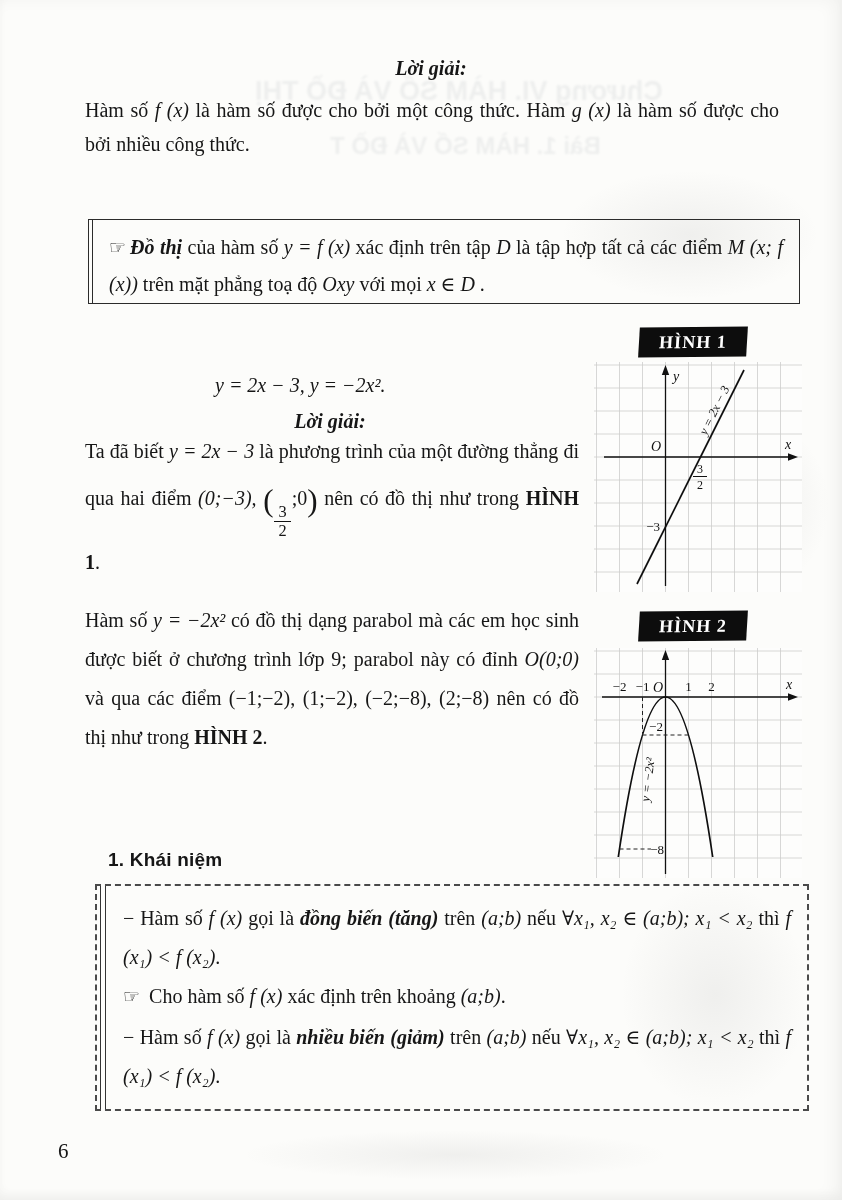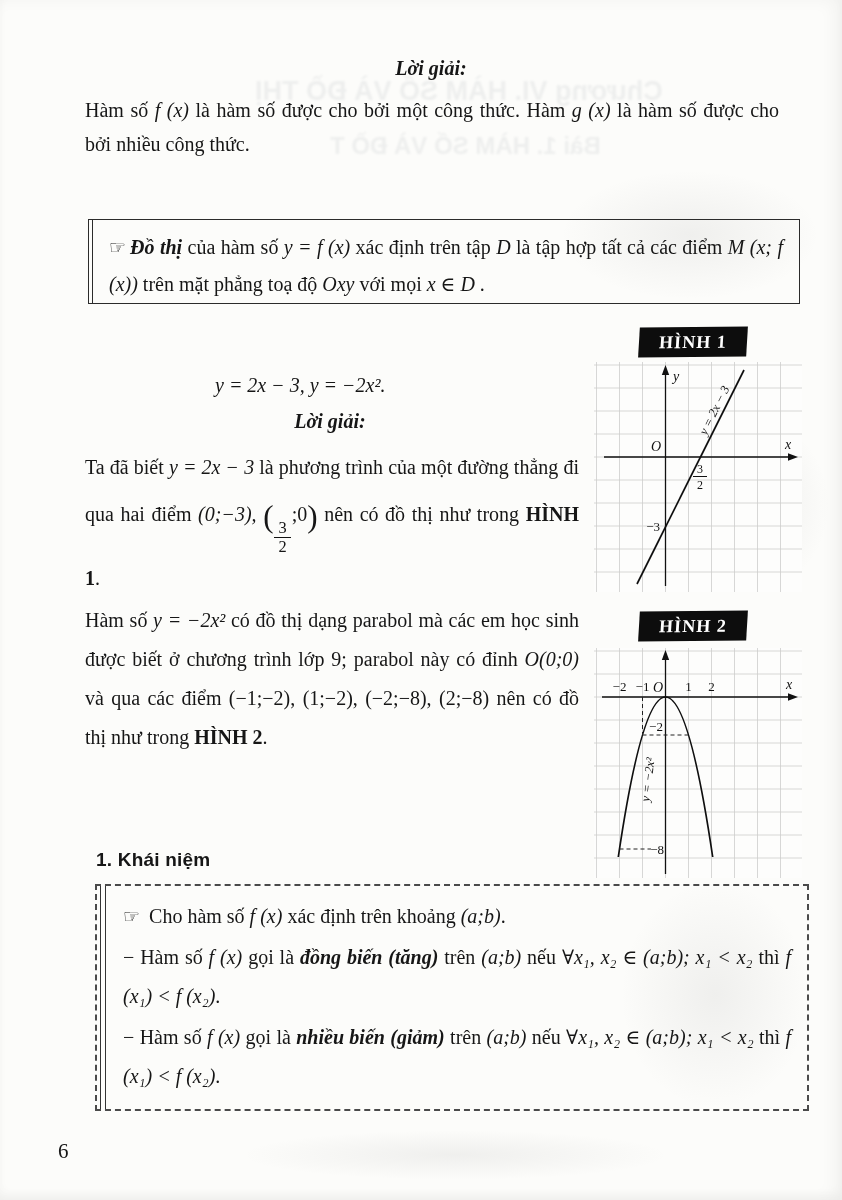--- a/index.html
+++ b/index.html
@@ -80,21 +80,21 @@
   <p class="abs jus fs20" style="left:85px; top:93px; width:694px; line-height:34px;"><span>Hàm số </span><span class="m">f (x)</span><span> là hàm số được cho bởi một công thức. Hàm </span><span class="m">g (x)</span><span> là hàm số được cho bởi nhiều công thức.</span></p>
 
 
   <div class="defbox jus fs20" style="left:88px; top:219px; width:712px;"><span class="pointer">☞</span><span class="bi">Đồ thị</span><span> của hàm số </span><span class="m">y = f (x)</span><span> xác định trên tập </span><span class="m">D</span><span> là tập hợp tất cả các điểm </span><span class="m">M (x; f (x))</span><span> trên mặt phẳng toạ độ </span><span class="m">Oxy</span><span> với mọi </span><span class="m">x ∈ D</span><span> .</span></div>
 
 
   <div class="abs m fs20" style="left:215px; top:374px;">y = 2x − 3,  y = −2x².</div>
 
   <div class="abs center bi fs20" style="left:85px; top:410px; width:490px;">Lời giải:</div>
 
-  <p class="abs jus fs20" style="left:85px; top:444px; width:494px; line-height:47px;"><span>Ta đã biết </span><span class="m">y = 2x − 3</span><span> là phương trình của một đường thẳng đi qua hai điểm </span><span class="m">(0;−3),</span><span></span> <span class="bigp">(</span><span class="frac">
+  <p class="abs jus fs20" style="left:85px; top:428px; width:494px; line-height:47px;"><span>Ta đã biết </span><span class="m">y = 2x − 3</span><span> là phương trình của một đường thẳng đi qua hai điểm </span><span class="m">(0;−3),</span><span></span> <span class="bigp">(</span><span class="frac">
         <span class="num">3</span>
         <span class="den">2</span>
       </span><span>;0</span><span class="bigp">)</span><span> nên có đồ thị như trong </span><span class="b">HÌNH 1</span><span>.</span></p>
 
   <p class="abs jus fs20" style="left:85px; top:601px; width:494px; line-height:39px;"><span>Hàm số </span><span class="m">y = −2x²</span><span> có đồ thị dạng parabol mà các em học sinh được biết ở chương trình lớp 9; parabol này có đỉnh </span><span class="m">O(0;0)</span><span> và qua các điểm </span><span>(−1;−2), (1;−2), (−2;−8), (2;−8)</span><span> nên có đồ thị như trong </span><span class="b">HÌNH 2</span><span>.</span></p>
 
   <div class="figlabel" style="left:639px; top:327px;">HÌNH 1</div>
 
   <svg class="fig" style="left:594px; top:362px;" width="208" height="230" viewBox="0 0 208 230">
     <path fill="none" stroke="#cdcdcb" stroke-width="0.8" d="M2.5 0V230M25.5 0V230M48.5 0V230M71.5 0V230M94.5 0V230M117.5 0V230M140.5 0V230M163.5 0V230M186.5 0V230M0 3H208M0 26H208M0 49H208M0 72H208M0 95H208M0 118H208M0 141H208M0 164H208M0 187H208M0 210H208"></path>
@@ -106,21 +106,21 @@
     <text class="it" x="79" y="19" font-size="14">y</text>
     <text class="it" x="191" y="87" font-size="14">x</text>
     <text class="it" x="62" y="89" font-size="14" text-anchor="middle">O</text>
     <text x="106" y="111" font-size="12" text-anchor="middle">3</text>
     <line x1="99" y1="114.5" x2="113" y2="114.5" stroke="#111" stroke-width="1"></line>
     <text x="106" y="127" font-size="12" text-anchor="middle">2</text>
     <text x="66" y="169" font-size="13" text-anchor="end">−3</text>
     <text class="it" x="124" y="50" font-size="12.5" text-anchor="middle" transform="rotate(-63.5 124 50)">y = 2x − 3</text>
   </svg>
 
-  <div class="abs hsans" style="left:96px; top:849px; font-size:19px;">1. Khái niệm</div>
+  <div class="abs hsans" style="left:108px; top:849px; font-size:19px;">1. Khái niệm</div>
 
   <div class="figlabel" style="left:639px; top:611px;">HÌNH 2</div>
 
   <svg class="fig" style="left:594px; top:648px;" width="208" height="230" viewBox="0 0 208 230">
     <path fill="none" stroke="#cdcdcb" stroke-width="0.8" d="M2.5 0V230M25.5 0V230M48.5 0V230M71.5 0V230M94.5 0V230M117.5 0V230M140.5 0V230M163.5 0V230M186.5 0V230M0 3H208M0 26H208M0 49H208M0 72H208M0 95H208M0 118H208M0 141H208M0 164H208M0 187H208M0 210H208"></path>
     <line x1="8" y1="49" x2="198" y2="49" stroke="#111" stroke-width="1.3"></line>
     <polygon points="204,49 194,45.3 194,52.7" fill="#111"></polygon>
     <line x1="71.5" y1="8" x2="71.5" y2="226" stroke="#111" stroke-width="1.3"></line>
     <polygon points="71.5,2 67.8,12 75.2,12" fill="#111"></polygon>
     <path d="M24.3 209 Q71.5 -111 118.7 209" fill="none" stroke="#0f0f0f" stroke-width="1.7"></path>
@@ -132,20 +132,20 @@
     <text class="it" x="64" y="44" font-size="14" text-anchor="middle">O</text>
     <text x="94.5" y="43" font-size="13" text-anchor="middle">1</text>
     <text x="117.5" y="43" font-size="13" text-anchor="middle">2</text>
     <text class="it" x="192" y="41" font-size="14">x</text>
     <text x="62" y="83" font-size="13" text-anchor="middle">−2</text>
     <text x="70" y="206" font-size="13" text-anchor="end">−8</text>
     <text class="it" x="58" y="132" font-size="12.5" text-anchor="middle" transform="rotate(-83 58 132)">y = −2x²</text>
   </svg>
 
   <div class="dashbox jus fs20" style="left:95px; top:884px; width:714px;">
+    <p style="margin-top:2px;"><span>− Hàm số </span><span class="m">f (x)</span><span> gọi là </span><span class="bi">đồng biến (tăng)</span><span> trên </span><span class="m">(a;b)</span><span> nếu </span><span class="m">∀x₁, x₂ ∈ (a;b);</span><span> </span><span class="m">x₁ &lt; x₂</span><span> thì </span><span class="m">f (x₁) &lt; f (x₂)</span><span>.</span></p>
     <p><span class="pointer">☞</span><span> Cho hàm số </span><span class="m">f (x)</span><span> xác định trên khoảng </span><span class="m">(a;b)</span><span>.</span></p>
-    <p style="margin-top:2px;"><span>− Hàm số </span><span class="m">f (x)</span><span> gọi là </span><span class="bi">đồng biến (tăng)</span><span> trên </span><span class="m">(a;b)</span><span> nếu </span><span class="m">∀x₁, x₂ ∈ (a;b);</span><span> </span><span class="m">x₁ &lt; x₂</span><span> thì </span><span class="m">f (x₁) &lt; f (x₂)</span><span>.</span></p>
     <p style="margin-top:2px;"><span>− Hàm số </span><span class="m">f (x)</span><span> gọi là </span><span class="bi">nhiều biến (giảm)</span><span> trên </span><span class="m">(a;b)</span><span> nếu </span><span class="m">∀x₁, x₂ ∈ (a;b);</span><span> </span><span class="m">x₁ &lt; x₂</span><span> thì </span><span class="m">f (x₁) &lt; f (x₂)</span><span>.</span></p>
   </div>
 
   <div class="abs pagenum" style="left:58px; top:1139px;">6</div>
 
 </div>
 
 </body></html>

